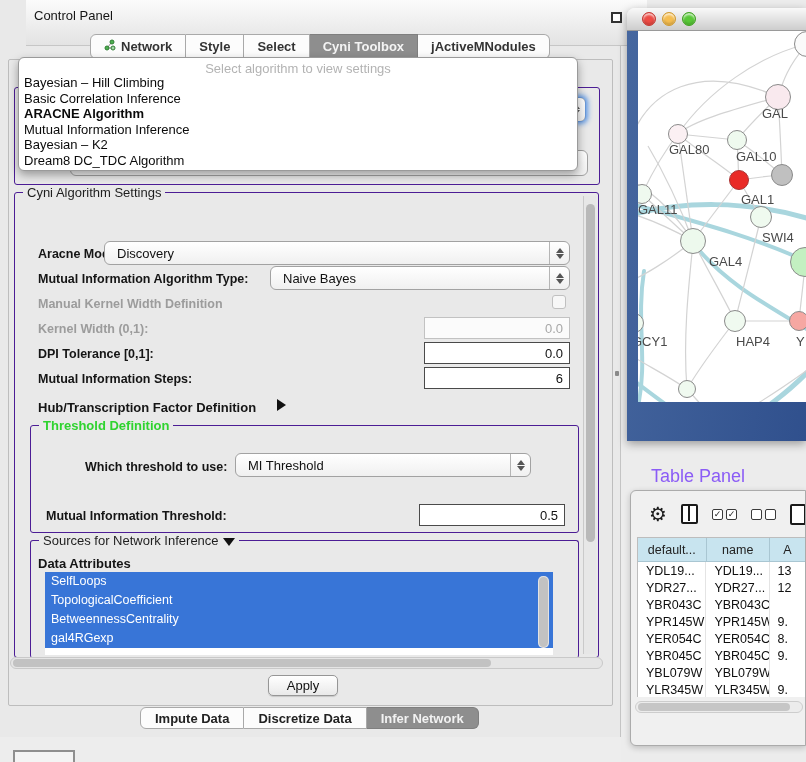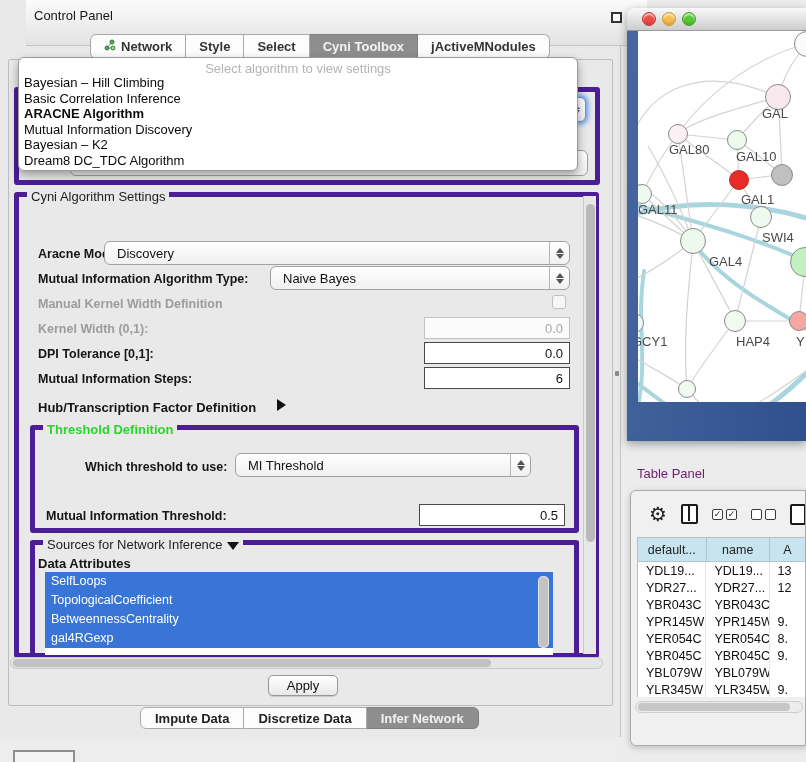--- a/index.html
+++ b/index.html
@@ -37,21 +37,21 @@
   .combo2 .ctext { color:#555; }
 
   
   .dropdown { left:18px; top:57px; width:560px; height:114px; background:#FFFFFF; border:1px solid #9A9A9A; border-radius:6px;
               box-shadow:0 4px 10px rgba(0,0,0,.35); z-index:5; overflow:hidden; }
   .dd-placeholder { text-align:center; color:#B3B3B3; font-size:13px; padding-top:3px; height:17px; }
   .dd-item { font-size:13px; color:#0A0A0A; padding-left:5px; height:15.5px; line-height:15.5px; white-space:nowrap; }
   .dd-item.bold { font-weight:bold; }
 
   
-  .gbox { border:5px solid #4c1d95; border-radius:3px; }
+  .gbox { border:1px solid #4c1d95; border-radius:3px; }
   .legend { position:absolute; top:-8px; left:8px; background:#E9E9E9; padding:0 4px; font-size:13px; color:#1E1E1E; white-space:nowrap; }
   .legend.blue { color:#2222DD; font-weight:bold; }
   .legend.green { color:#2FD32F; font-weight:bold; }
 
   .cas-group { left:14px; top:192px; width:585px; height:466px; }
   .vscroll { left:583px; top:196px; width:13px; height:458px; background:#E7E7E7; border-left:1px solid #CACACA; z-index:3; }
   .vscroll .thumb { position:absolute; left:1.5px; top:8px; width:9px; height:338px; background:#B9B9B9; border-radius:5px; }
 
   .field-label { font-size:12.5px; font-weight:bold; color:#151515; white-space:nowrap; }
   .field-label.disabled { color:#9C9C9C; }
@@ -90,21 +90,21 @@
   .light { width:14px; height:14px; border-radius:50%; box-shadow:inset 0 2px 2px rgba(255,255,255,.7), inset 0 -2px 2px rgba(0,0,0,.15); }
   .light.red { background:#ED4B44; border:1px solid #C23A34; }
   .light.yellow { background:#F5BD4F; border:1px solid #CE9A33; }
   .light.green { background:#58C837; border:1px solid #42A024; }
   .net-frame { left:0; top:23px; width:179px; height:410px; background:linear-gradient(100deg,#46679F,#30508D); }
   .net-canvas { left:11px; top:23px; width:168px; height:371px; background:#FFFFFF; overflow:hidden; }
   .node { position:absolute; border-radius:50%; border:1.5px solid #8A8A8A; }
   .node-label { position:absolute; font-size:13px; color:#4A4A4A; white-space:nowrap; }
 
   
-  .tp-title { left:637px; top:466px; font-size:13px; color:#701a75; }
+  .tp-title { left:651px; top:466px; font-size:18px; color:#8b5cf6; }
   .tp-window { left:630px; top:490px; width:176px; height:256px; background:#F0F0F0; border:1px solid #ABABAB; border-radius:6px 0 0 6px; box-shadow:0 2px 6px rgba(0,0,0,.2); overflow:hidden; }
   .tp-toolbar { position:absolute; left:0; top:0; width:176px; height:46px; display:flex; align-items:center; gap:14px; padding-left:18px; }
   .gear-glyph { font-size:20px; color:#1A1A1A; line-height:1; }
   .col-icon { width:17px; height:20px; border:2.5px solid #1A1A1A; border-radius:2px; position:relative; background:#fff; }
   .col-icon::after { content:""; position:absolute; left:5px; top:0; width:2.5px; height:15px; background:#1A1A1A; }
   .cb-pair { display:flex; gap:3px; }
   .cb { width:11px; height:11px; border:1.5px solid #3A3A3A; border-radius:2px; font-size:9px; line-height:9px; color:#1A1A1A; text-align:center; background:#fff; }
   .page-icon { width:16px; height:21px; border:2.5px solid #1A1A1A; border-radius:2px; background:#fff; }
   .tp-table { position:absolute; left:6px; top:46px; width:170px; height:160px; border:1px solid #BDBDBD; border-bottom:none; background:#fff; overflow:hidden; }
   .tp-header { display:flex; height:24px; }
@@ -165,21 +165,21 @@
   </div>
   <div class="abs combo combo2">
     <div class="ctext">gal-filtered sif default node</div>
   </div>
 
   <div class="abs dropdown">
     <div class="dd-placeholder">Select algorithm to view settings</div>
     <div class="dd-item">Bayesian – Hill Climbing</div>
     <div class="dd-item">Basic Correlation Inference</div>
     <div class="dd-item bold">ARACNE Algorithm</div>
-    <div class="dd-item">Mutual Information Discovery</div>
+    <div class="dd-item">Mutual Information Inference</div>
     <div class="dd-item">Bayesian – K2</div>
     <div class="dd-item">Dream8 DC_TDC Algorithm</div>
   </div>
 
   <div class="abs gbox cas-group">
     <div class="legend">Cyni Algorithm Settings</div>
   </div>
   <div class="abs vscroll">
       <div class="thumb"></div>
     </div>

